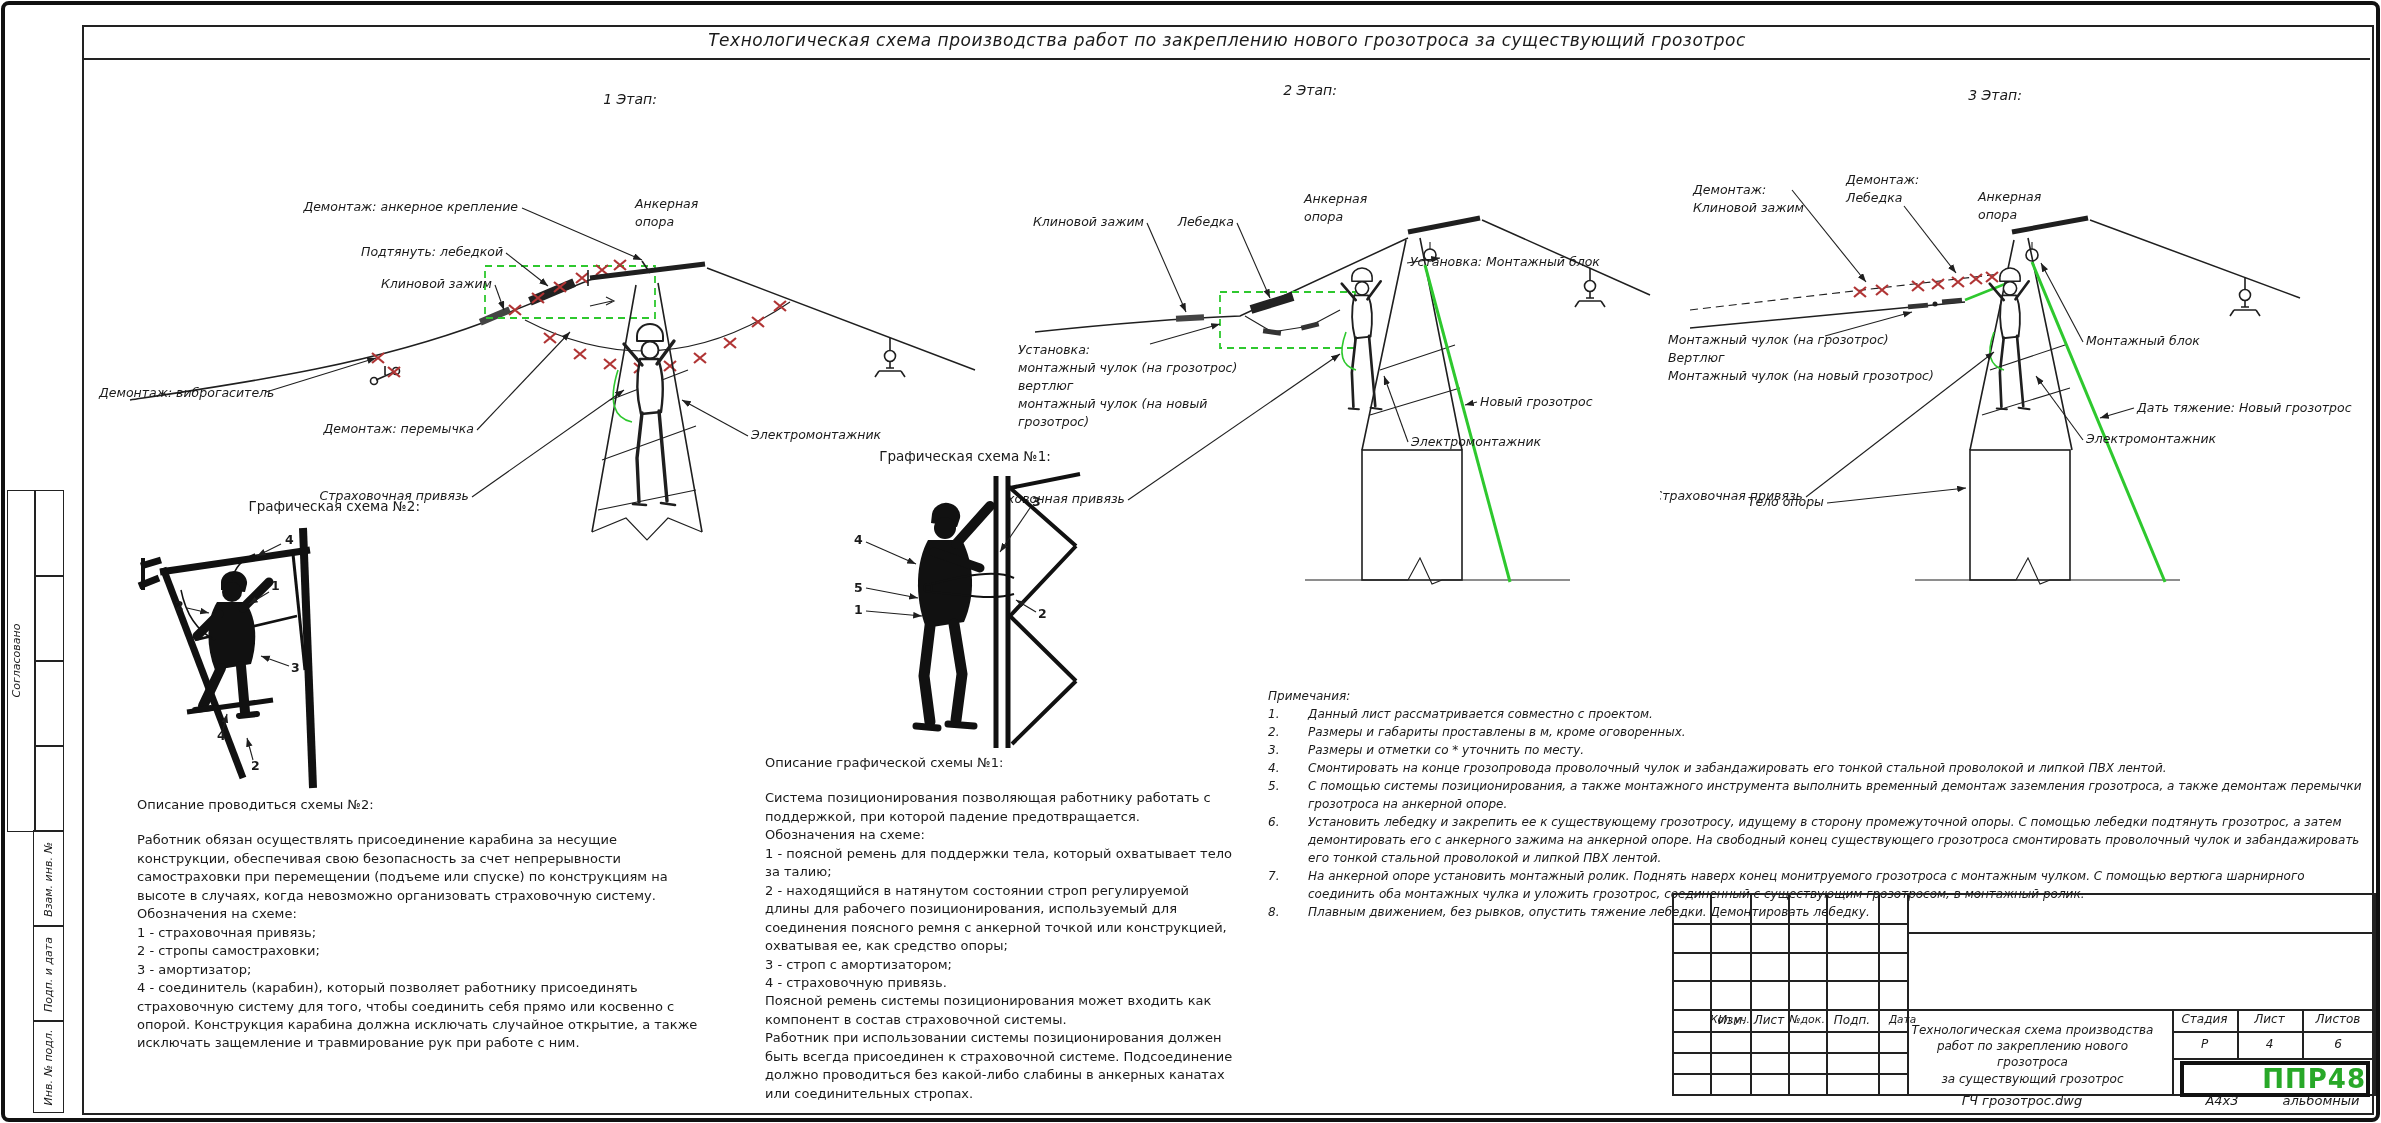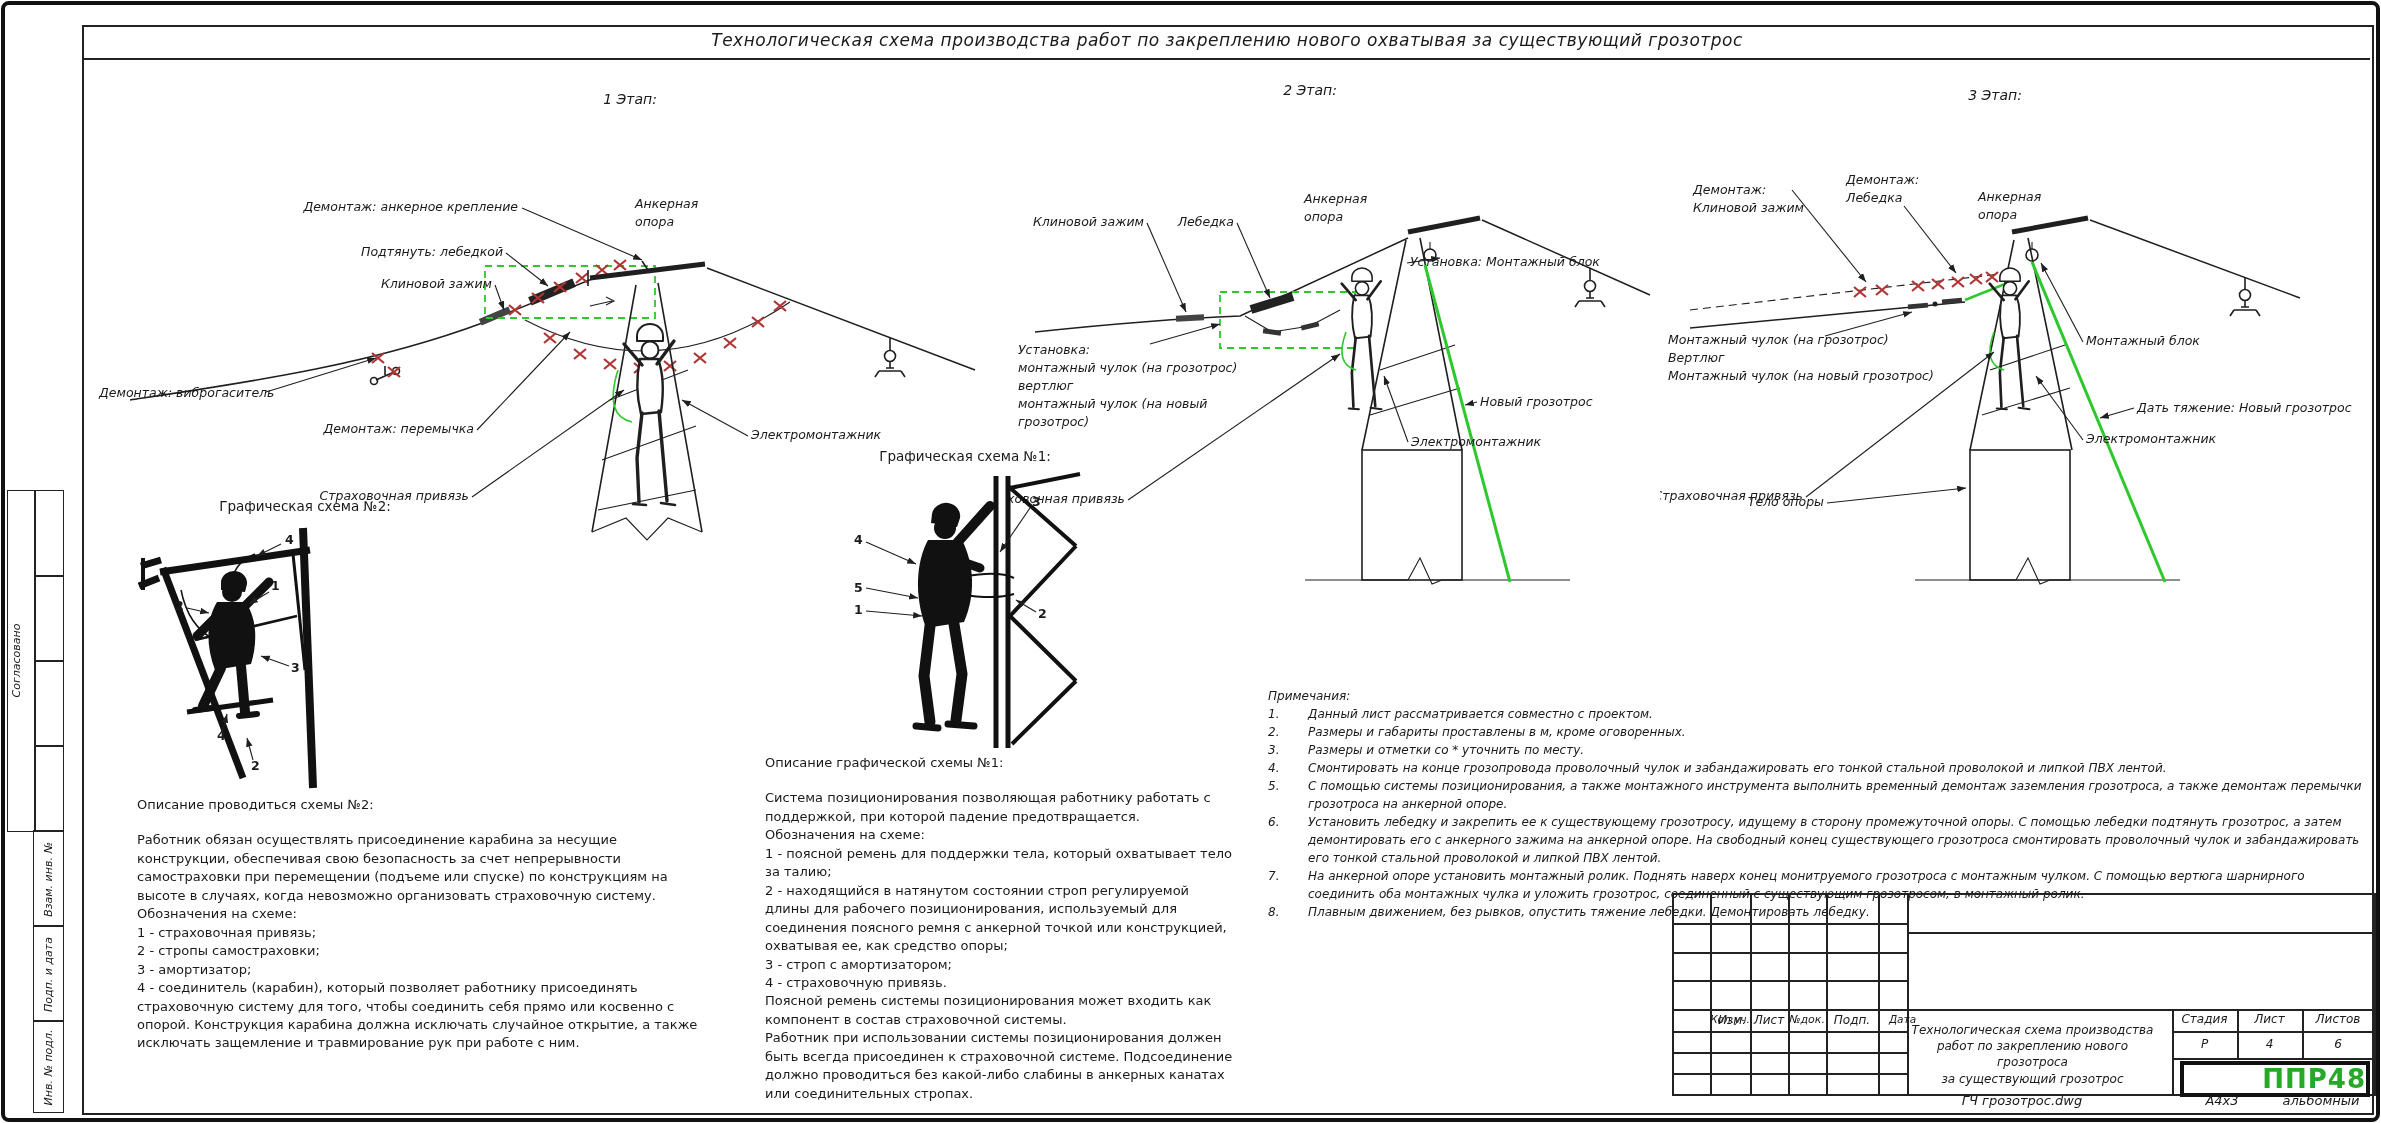--- a/index.html
+++ b/index.html
@@ -68,21 +68,21 @@
         <path d="M0,0 L0,9 M-9,14 L9,6"></path>
         <circle cx="-11" cy="15" r="3.5"></circle>
           <circle cx="11" cy="5" r="3.5"></circle>
       </g>
     </defs>
   </svg>
 
   <div id="outer-border"></div>
   <div id="frame"></div>
 
-  <div id="page-title">Технологическая схема производства работ по закреплению нового охватывая за существующий грозотрос</div>
+  <div id="page-title">Технологическая схема производства работ по закреплению нового грозотроса за существующий грозотрос</div>
   <div class="hline" style="left:82px;top:58px;width:2288px;"></div>
 
   <svg class="abs" style="left:90px;top:70px;" width="920" height="520" viewBox="0 0 920 520">
     <text class="step" x="540" y="34" text-anchor="middle">1 Этап:</text>
     <g>
       <path class="wire" d="M 40,330 C 160,312 280,295 395,252 L 512,205"></path>
       <path class="thin" d="M 435,250 Q 570,320 700,232"></path>
       <path class="wire" d="M 617,198 L 885,300"></path>
       <rect x="-16" y="-3.5" width="32" height="7" fill="#444" transform="translate(405,246) rotate(-23)"></rect>
       <rect x="-24" y="-4.5" width="48" height="9" fill="#222" transform="translate(462,222) rotate(-23)"></rect>
@@ -240,21 +240,21 @@
       <path class="ldr" d="M 423,370 L 376,306" marker-end="url(#ar)"></path>
       <text x="143" y="430" text-anchor="end">Страховочная привязь</text>
       <path class="ldr" d="M 146,427 L 334,282" marker-end="url(#ar)"></path>
       <text x="477" y="342">Дать тяжение: Новый грозотрос</text>
       <path class="ldr" d="M 474,338 L 440,348" marker-end="url(#ar)"></path>
       <text x="164" y="436" text-anchor="end">Тело опоры</text>
       <path class="ldr" d="M 167,433 L 306,418" marker-end="url(#ar)"></path>
     </g>
   </svg>
 
-  <div class="abs" style="left:190px;top:498px;width:230px;text-align:center;font-size:13.5px;">Графическая схема №2:</div>
+  <div class="abs" style="left:190px;top:498px;width:230px;text-align:right;font-size:13.5px;">Графическая схема №2:</div>
   <svg class="abs" style="left:135px;top:520px;" width="200" height="272" viewBox="0 0 200 272">
     <g stroke="#111" fill="none">
       <path d="M 25,52 L 175,30" stroke-width="7"></path>
       <path d="M 6,46 L 26,40 M 4,66 L 24,58" stroke-width="7"></path>
       <path d="M 8,38 L 8,70" stroke-width="4"></path>
       <path d="M 168,8 L 178,268" stroke-width="8"></path>
       <path d="M 158,34 L 170,150" stroke-width="3"></path>
       <path d="M 28,48 L 108,258" stroke-width="7"></path>
       <path d="M 52,192 L 138,180" stroke-width="5"></path>
       <path d="M 60,120 L 162,96" stroke-width="2.5"></path>

